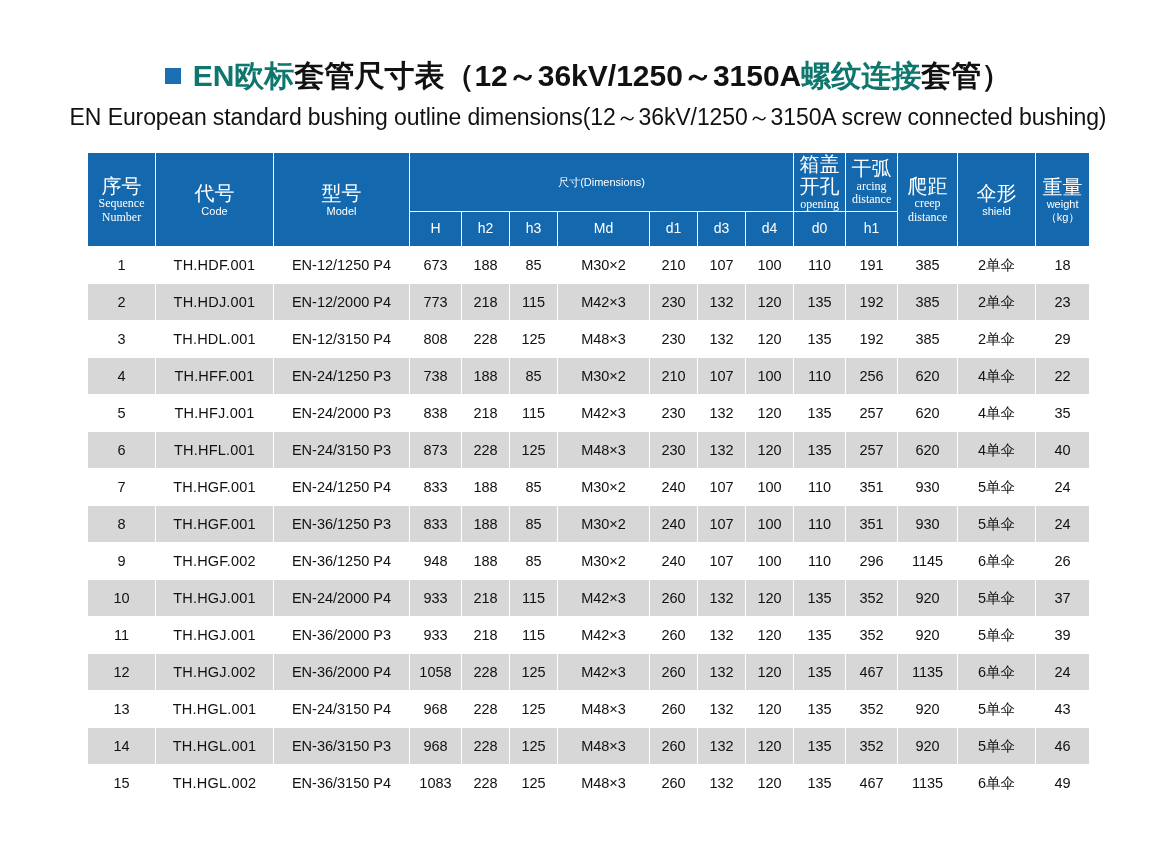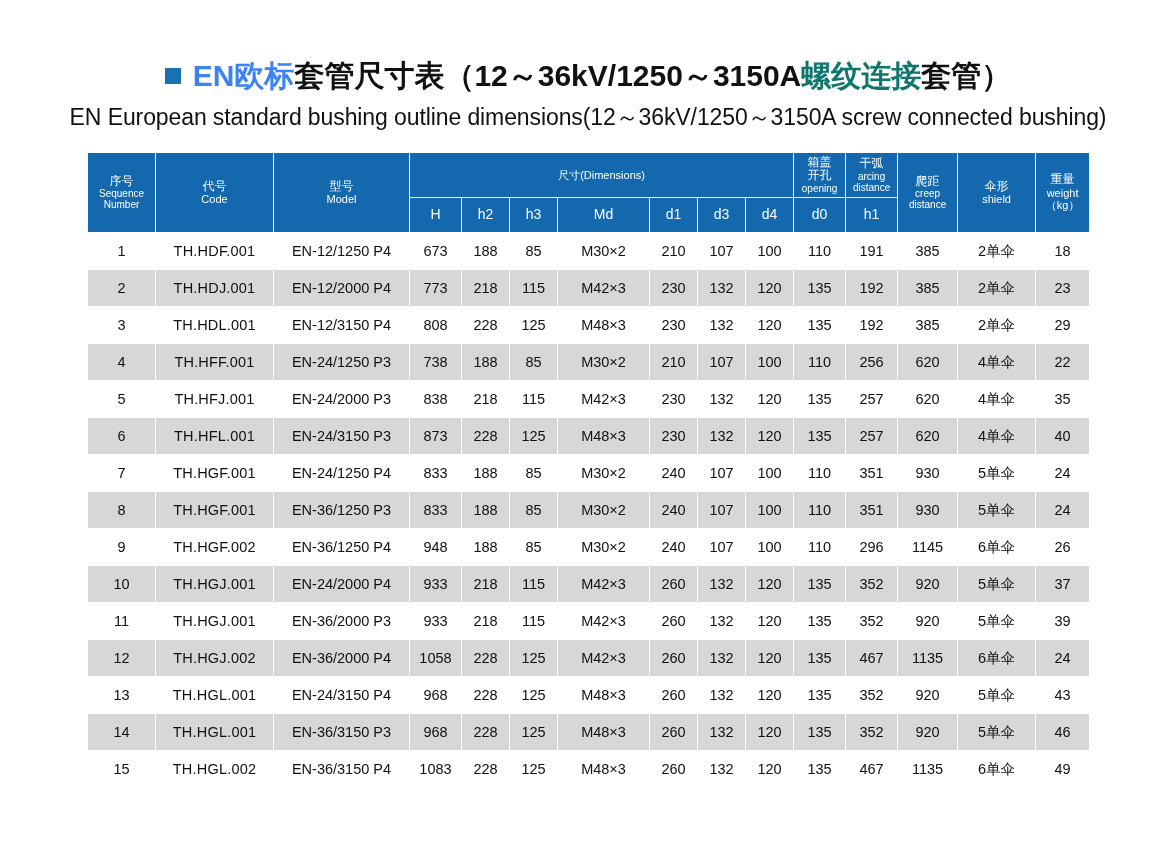--- a/index.html
+++ b/index.html
@@ -34,21 +34,21 @@
     white-space: nowrap;
   }
   .title-bullet {
     display: inline-block;
     width: 16px;
     height: 16px;
     background: #1b6fb5;
     margin-right: 12px;
     vertical-align: 2px;
   }
-  .t-blue { color: #3b82f6; }
+  .t-blue { color: #0f766e; }
   .t-black { color: #111111; text-align: center; }
   .t-green { color: #0f766e; }
   .subtitle-line {
     margin-top: 8px;
     font-size: 23px;
     color: #111111;
     letter-spacing: -0.1px;
     white-space: nowrap;
   }
   
@@ -72,28 +72,29 @@
   }
   thead th {
     background: #1468ae;
     color: #ffffff;
     font-weight: normal;
     line-height: 1.12;
     padding: 3px 1px;
   }
   thead th .cn {
     display: block;
-    font-size: 12px;
+    font-size: 20px;
   }
   thead th .en {
     display: block;
     font-size: 11px;
   }
   thead th .en.small {
-    font-size: 10px;
+    font-size: 12px;
+    font-family: Liberation Serif, serif;
   }
   thead th.dims {
     font-size: 11px;
     height: 44px;
   }
   thead th.sub {
     font-size: 14px;
     height: 34px;
   }
   tbody td {

